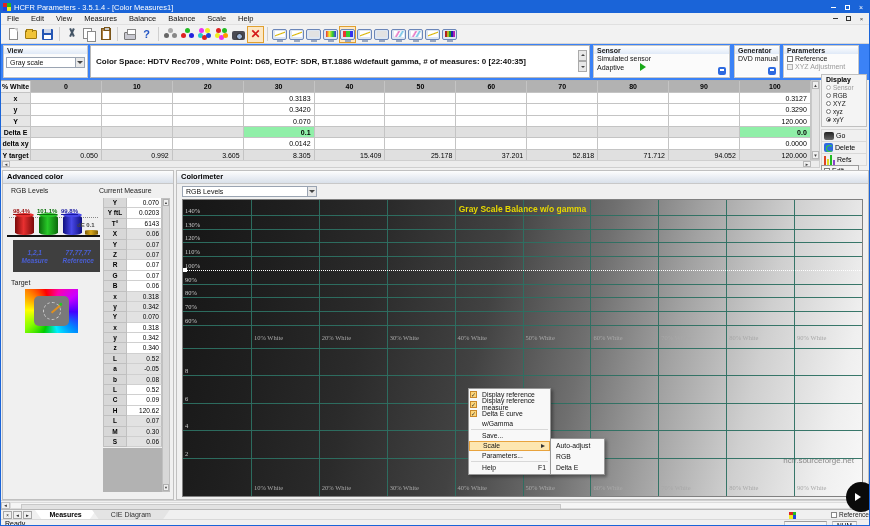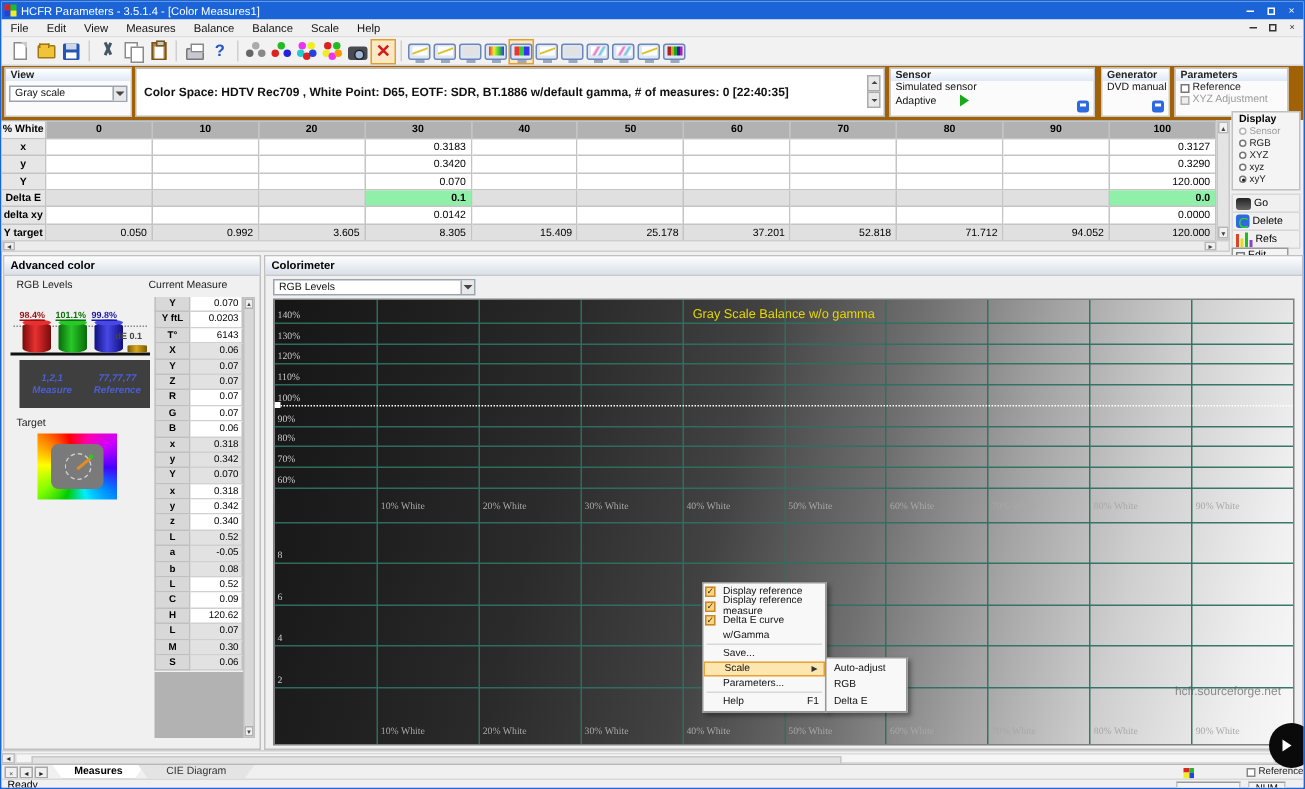--- a/index.html
+++ b/index.html
@@ -62,21 +62,21 @@
   .ic-mon::after { content:""; position:absolute; left:3.5px; bottom:-3px; width:6px; height:2px; background:#9aa8c0; }
   .ic-mon .scr { position:absolute; left:1.5px; top:1.5px; width:10px; height:6px; background:#fff; }
   .scr.v-gray { background:#e2e2e2; }
   .scr.v-curve { background:linear-gradient(160deg,#fff 38%,#d8b400 50%,#fff 62%); }
   .scr.v-colorbars { background:linear-gradient(90deg,#e33,#ee3,#3c3,#33e); }
   .scr.v-rgb { background:linear-gradient(90deg,#e33 0 33%,#3c3 33% 66%,#33e 66% 100%); }
   .scr.v-multiline { background:linear-gradient(120deg,#fff 25%,#e470c0 40%,#fff 52%,#70c0e4 66%,#fff 82%); }
   .scr.v-dark { background:linear-gradient(90deg,#b02020 0 20%,#b8b020 20% 40%,#20a020 40% 60%,#2020b0 60% 80%,#b020b0 80% 100%); }
 
   
-  .panelrow { position:absolute; left:0; top:43px; width:868px; height:36px; background:#a16207;text-decoration:underline; }
+  .panelrow { position:absolute; left:0; top:43px; width:868px; height:36px; background:#3b82f6;text-decoration:underline; }
   .gbox { position:absolute; border:1px solid #c8c8c8; background:#fbfbfb; box-shadow:inset 0 0 0 1px #fff; }
   .gbox .gb-title { font-size:7px; font-weight:bold; color:#222; padding:1px 0 0 3px; background:linear-gradient(#fff,#dfe9f7); }
   .combo { position:relative; background:#fff; border:1px solid #9aa4b2; height:11px; font-size:7px; line-height:9px; padding-left:3px; color:#111; }
   .combo .arrowbox { position:absolute; right:0; top:0; width:9px; height:100%; background:#e8e8e8; border-left:1px solid #9aa4b2; display:flex; align-items:center; justify-content:center; }
   .combo .arrowbox::after { content:""; border:3px solid transparent; border-top-color:#444; margin-top:3px; }
   .infobar { position:absolute; left:89px; top:1px; width:500px; height:33px; background:#fff; border:1px solid #b8b8b8; display:flex; align-items:center; }
   .infobar .txt { font-size:8px; font-weight:bold; color:#111; padding-left:5px; white-space:nowrap; }
   .spinner { position:absolute; right:2px; top:4px; width:9px; height:24px; }
   .spinner div { width:9px; height:11px; background:#e8e8e8; border:1px solid #aaa; display:flex; align-items:center; justify-content:center; }
   .spinner div::after { content:""; border:2.5px solid transparent; }
@@ -149,21 +149,21 @@
 
   
   .infopanel { position:absolute; left:175px; top:169px; width:693px; height:330px; background:#f0f0f0; border:1px solid #c0c0c0; }
   .chart { position:absolute; left:5px; top:28px; width:681px; height:298px; border:1px solid #808080; background:linear-gradient(103deg,#161616 0%,#1f1f1f 14%,#2b2b2b 28%,#424242 44%,#6f6f6f 58%,#a2a2a2 70%,#cfcfcf 82%,#efefef 94%,#f8f8f8 100%); overflow:hidden; }
   .gl-v { position:absolute; top:0; bottom:0; width:1px; background:rgba(45,112,98,.95); }
   .gl-h { position:absolute; left:0; right:0; height:1px; background:rgba(45,112,98,.95); }
   .gl-ref { position:absolute; left:0; right:0; border-top:1.5px dotted #fff; }
   .refmark { position:absolute; left:0; width:4px; height:4px; background:#fff; }
   .ylab { position:absolute; left:2px; font-size:6.5px; color:#c9c9c9; font-family:"Liberation Serif", serif; }
   .xlab { position:absolute; font-size:6.5px; color:#a8a8a8; font-family:"Liberation Serif", serif; white-space:nowrap; }
-  .chart-title { position:absolute; left:50%; transform:translateX(-50%); top:4px; font-size:8.5px; font-weight:normal; color:#e6d800; white-space:nowrap; }
+  .chart-title { position:absolute; left:50%; transform:translateX(-50%); top:4px; font-size:8.5px; font-weight:bold; color:#e6d800; white-space:nowrap; }
   .watermark { position:absolute; right:8px; top:256px; font-size:8px; color:#8a8a8a; }
 
   
   .ctxmenu { position:absolute; left:467px; top:387px; width:83px; background:#f8f8f8; border:1px solid #979797; box-shadow:2px 2px 3px rgba(0,0,0,.35); padding:1px 0; z-index:50; }
   .cmi { position:relative; height:9.5px; display:flex; align-items:center; font-size:6.8px; color:#111; padding-left:13px; }
   .cmi .ckb { position:absolute; left:1px; top:1px; width:7px; height:7px; background:#fcd57a; border:1px solid #c8882a; font-size:6px; line-height:6px; text-align:center; color:#333; }
   .cmi.hl { background:#fde6b0; border:1px solid #e8a33d; height:10px; }
   .cmi .sc { position:absolute; right:4px; }
   .cmi .sub { position:absolute; right:2px; width:0; height:0; border:2.5px solid transparent; border-left:4px solid #333; }
   .cmsep { height:1px; background:#d8d8d8; margin:1px 2px; }

